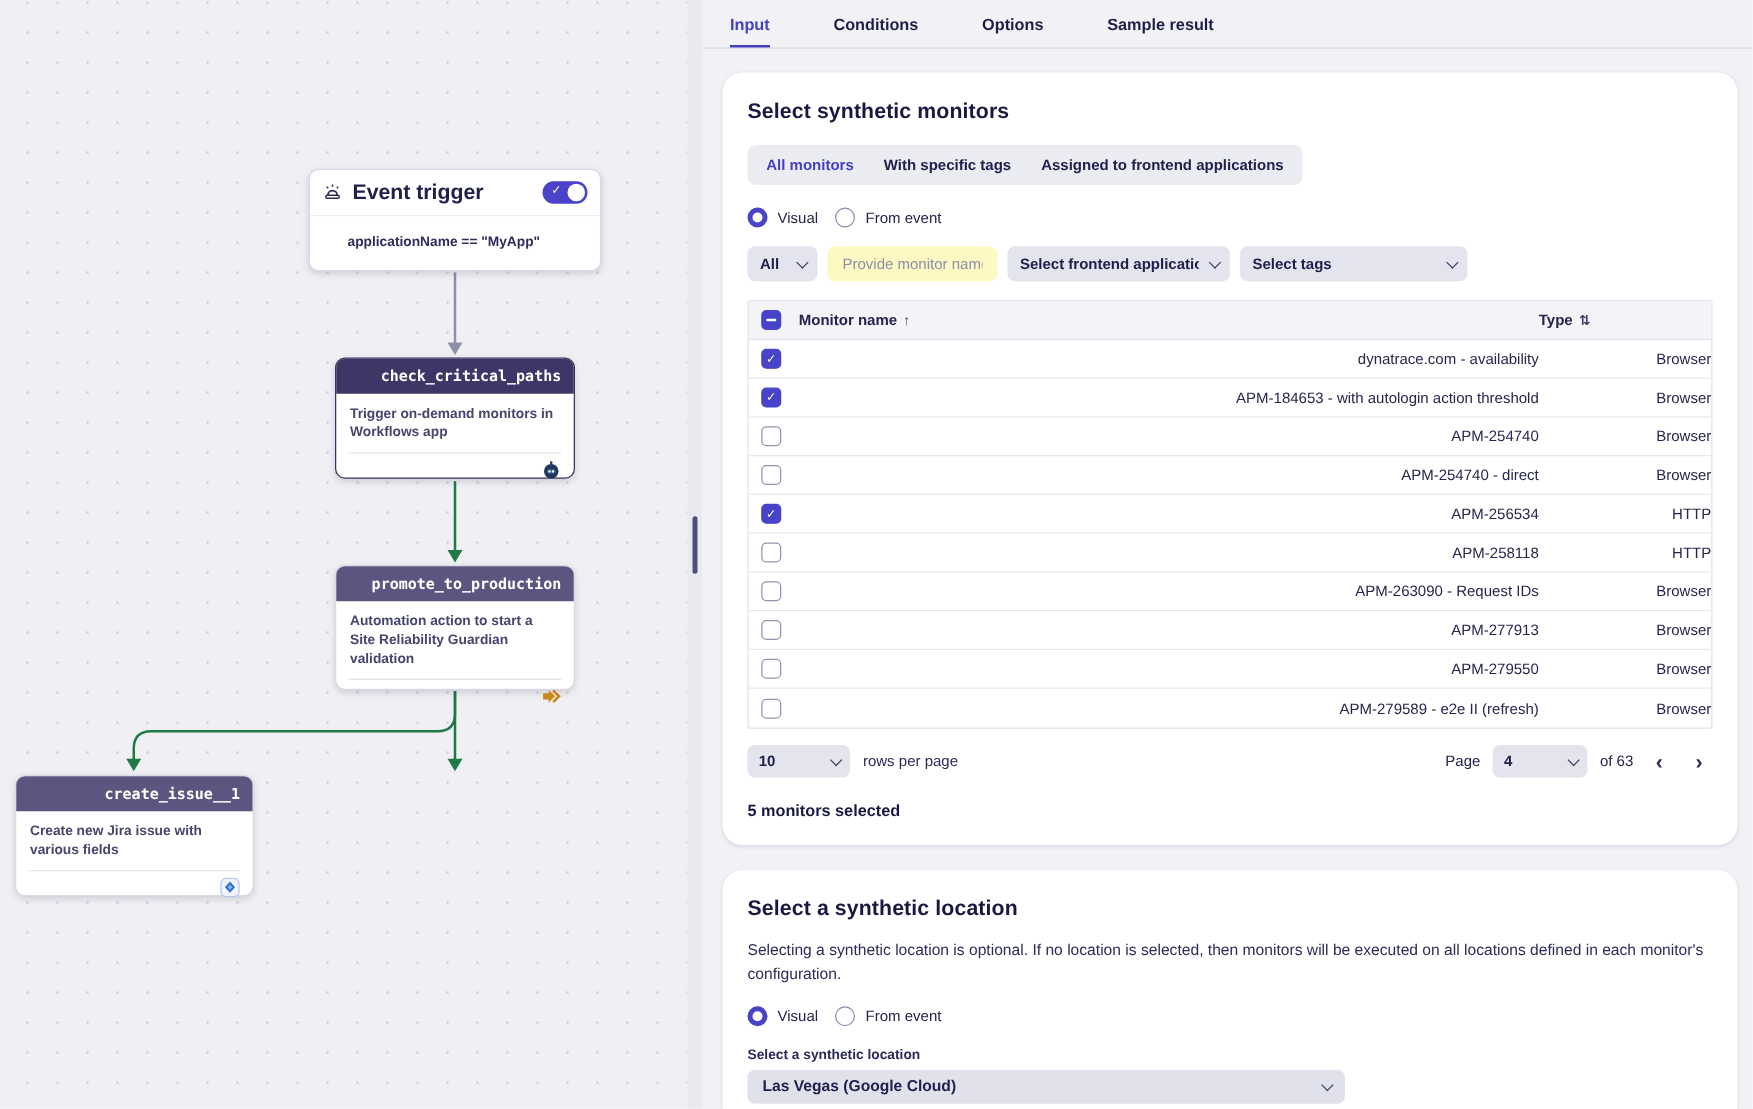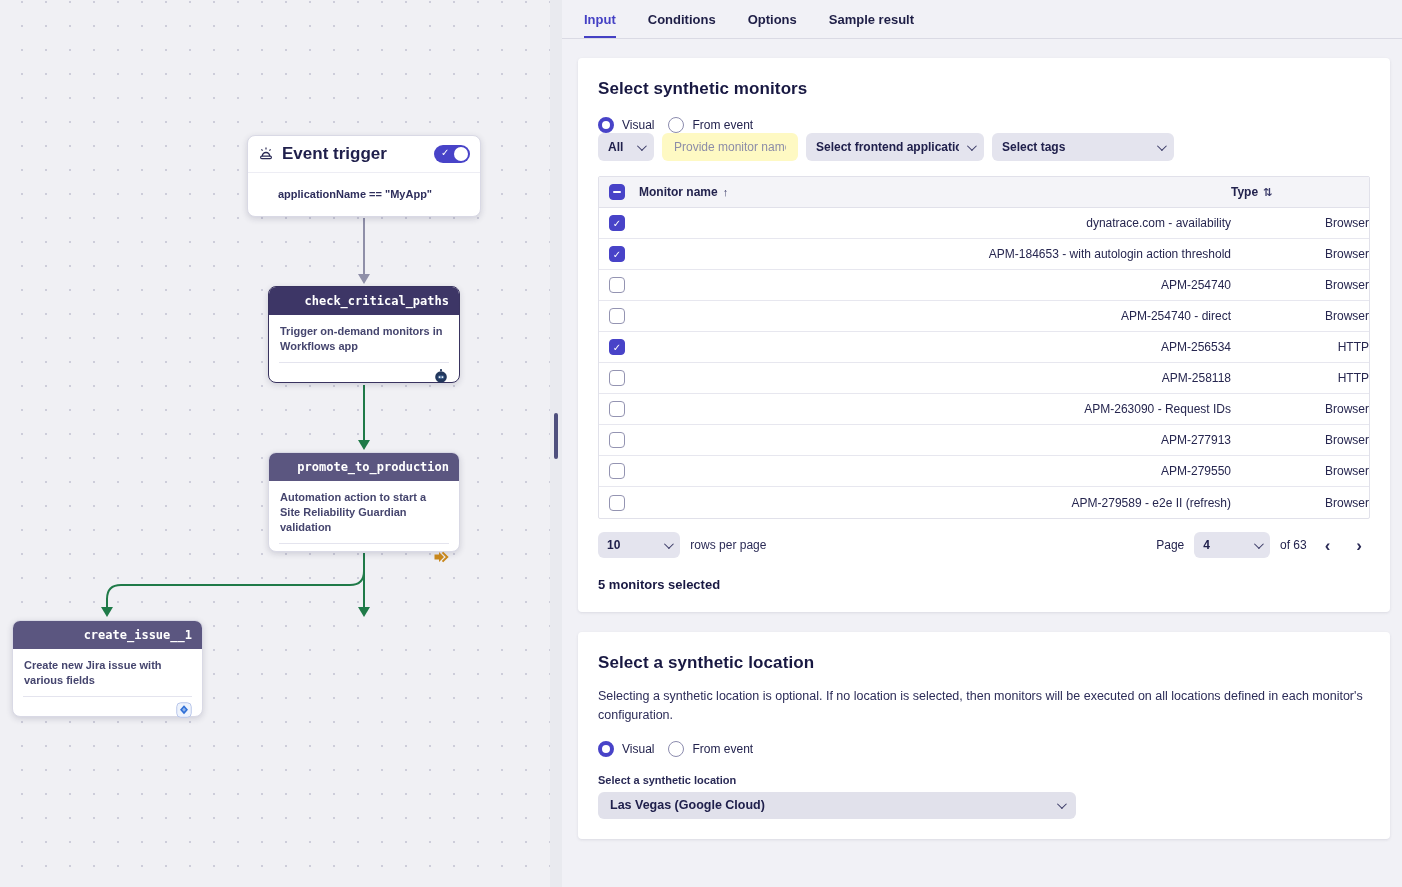--- a/index.html
+++ b/index.html
@@ -31,42 +31,42 @@
   .trigger-title { font-size:17px; font-weight:bold; color:#20204c; }
   .toggle { margin-left:auto; position:relative; width:36px; height:18px; border-radius:9px; background:#4843c8; cursor:pointer; }
   .toggle .tick { position:absolute; left:7px; top:2px; color:#fff; font-size:10px; font-weight:bold; }
   .toggle .knob { position:absolute; right:2px; top:2px; width:14px; height:14px; border-radius:50%; background:#fff; }
   .trigger-body { padding:15px 10px 18px 30px; font-size:11px; font-weight:bold; color:#2e2e5c; }
 
   .edges { position:absolute; left:0; top:0; pointer-events:none; }
 
   
   .panel { position:absolute; left:562px; top:0; width:840px; height:887px; background:#f1f1f6; }
-  .tabbar { display:flex; gap:32px; height:39px; padding:0 0 0 22px; align-items:stretch; border-bottom:1px solid #dadae4; }
+  .tabbar { display:flex; gap:51px; height:39px; padding:0 0 0 22px; align-items:stretch; border-bottom:1px solid #dadae4; }
   .tab { display:flex; align-items:center; font-size:13px; font-weight:bold; color:#1e1e46;
     border-bottom:2px solid transparent; cursor:pointer; padding-top:2px; }
   .tab.active { color:#4440c4; border-bottom-color:#4440c4; }
 
   .panel-content { padding:19px 12px 0 16px; }
-  .card { background:#fff; border-radius:4px; box-shadow:0 1px 3px rgba(25,25,60,.10); padding:21px 20px 20px 20px; }
+  .card { background:#fff; border-radius:16px; box-shadow:0 1px 3px rgba(25,25,60,.10); padding:21px 20px 20px 20px; }
   .card + .card { margin-top:20px; }
   .card-title { font-size:17px; font-weight:bold; color:#181842; letter-spacing:.1px; }
 
   .seg { display:inline-flex; margin-top:17px; background:#ebebf2; border-radius:7px; padding:3px; }
   .seg-item { font-size:12px; font-weight:bold; color:#21214e; padding:6px 12px; border-radius:5px; cursor:pointer; white-space:nowrap; }
   .seg-item.active { color:#4440c4; }
 
   .radio-row { display:flex; align-items:center; gap:14px; margin-top:18px; }
   .radio-opt { display:flex; align-items:center; gap:8px; cursor:pointer; }
   .radio { width:16px; height:16px; border-radius:50%; background:#fff; }
   .radio.on { border:4.5px solid #4843c8; }
   .radio.off { border:1.5px solid #8c8cae; }
   .radio-label { font-size:12px; font-weight:normal; color:#23234e; }
 
-  .filters { display:flex; gap:8px; }
+  .filters { display:flex; gap:8px; margin-top:15px; }
   .pill { display:flex; align-items:center; gap:8px; background:#e4e4ee; border-radius:6px;
     font-size:12px; font-weight:bold; color:#20204c; padding:0 10px; height:28px; cursor:pointer; }
   .pill .grow { flex:1; white-space:nowrap; overflow:hidden; }
   .pill-input { background:#fef9c3; border:none; border-radius:6px; height:28px; width:136px;
     padding:0 12px; font-size:12px; font-family:inherit; color:#20204c; }
   .pill-input::placeholder { color:#8d8da8; font-weight:normal; }
   .chev { width:7px; height:7px; border-right:1.6px solid #3a3a66; border-bottom:1.6px solid #3a3a66;
     transform:rotate(45deg) translateY(-2px); flex:none; }
 
   .mtable { margin-top:15px; border:1px solid #e1e1ea; border-radius:2px; }
@@ -194,20 +194,25 @@
       <div class="tab">Conditions</div>
       <div class="tab">Options</div>
       <div class="tab">Sample result</div>
     </div>
 
     <div class="panel-content">
 
       <div class="card">
         <div class="card-title">Select synthetic monitors</div>
 
+        <div class="seg">
+          <div class="seg-item active">All monitors</div>
+          <div class="seg-item">With specific tags</div>
+          <div class="seg-item">Assigned to frontend applications</div>
+        </div>
 
         <div class="radio-row">
           <span class="radio-opt">
             <span class="radio on"></span>
             <span class="radio-label">Visual</span>
           </span>
           <span class="radio-opt">
             <span class="radio off"></span>
             <span class="radio-label">From event</span>
           </span>

